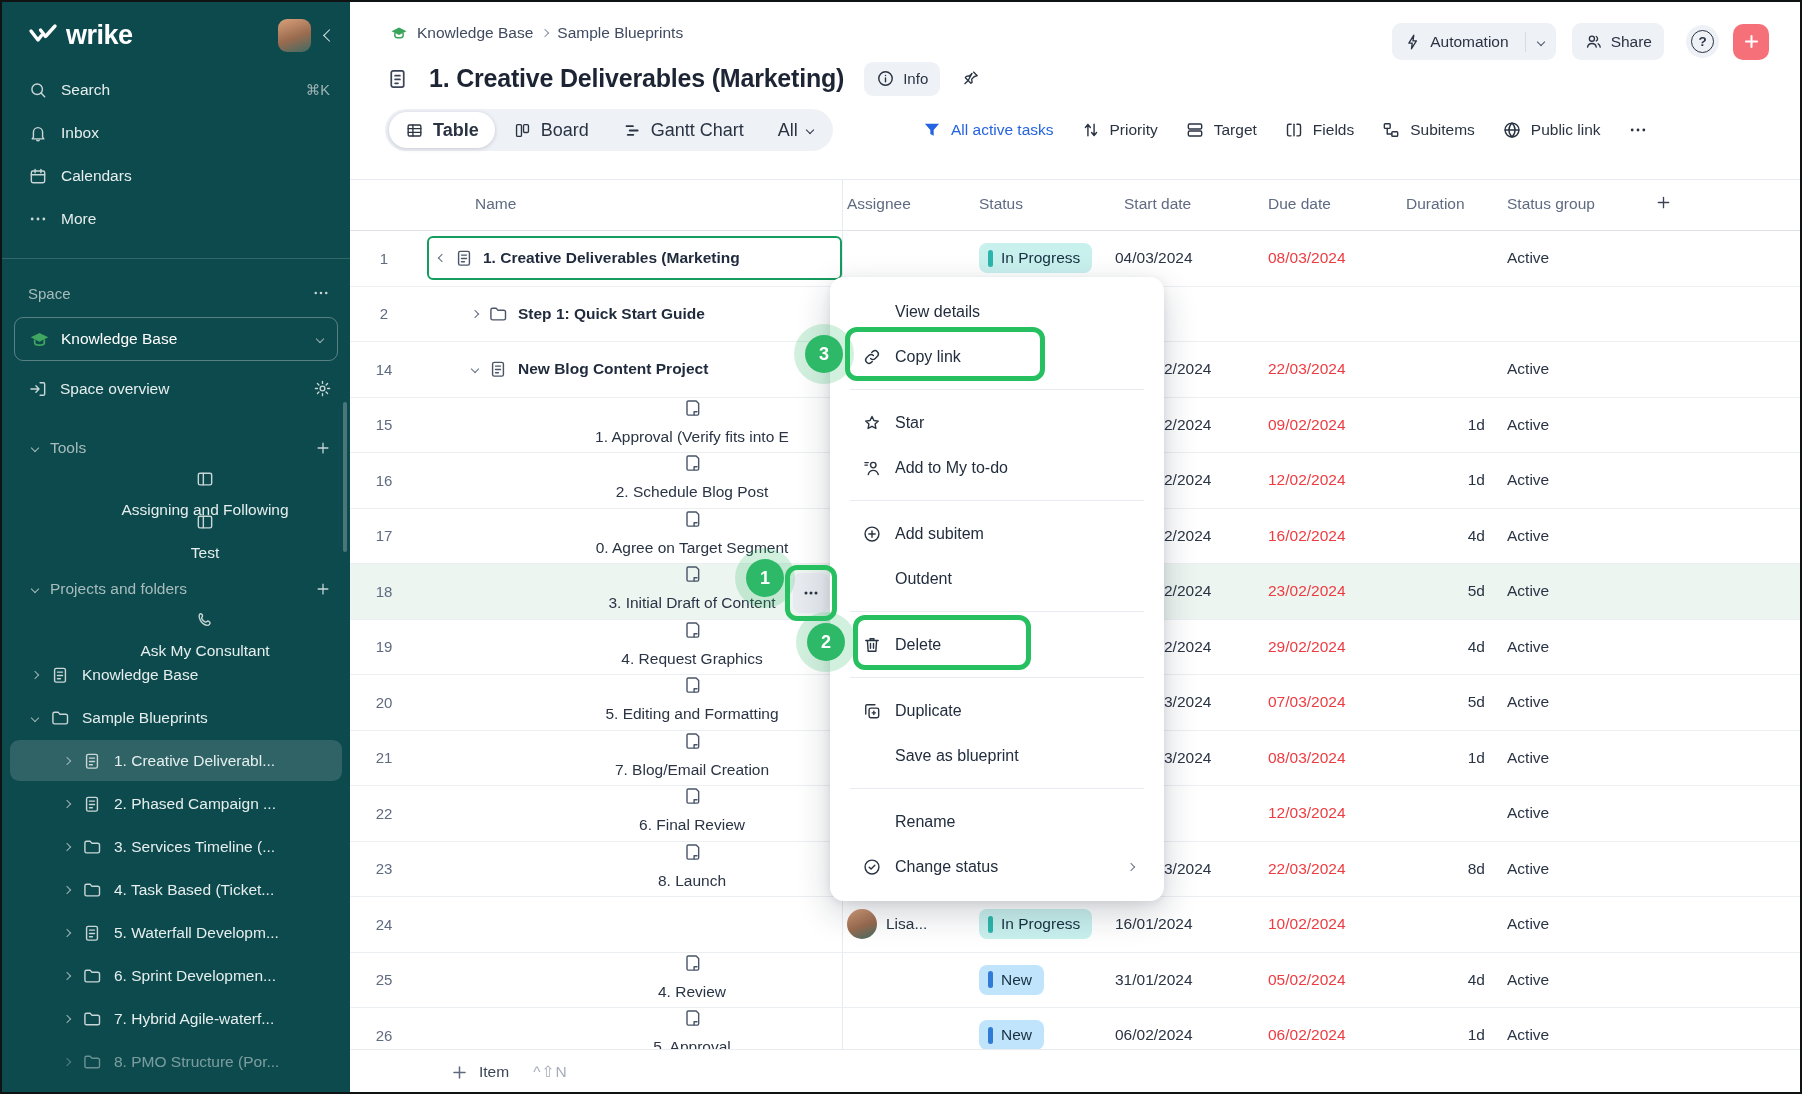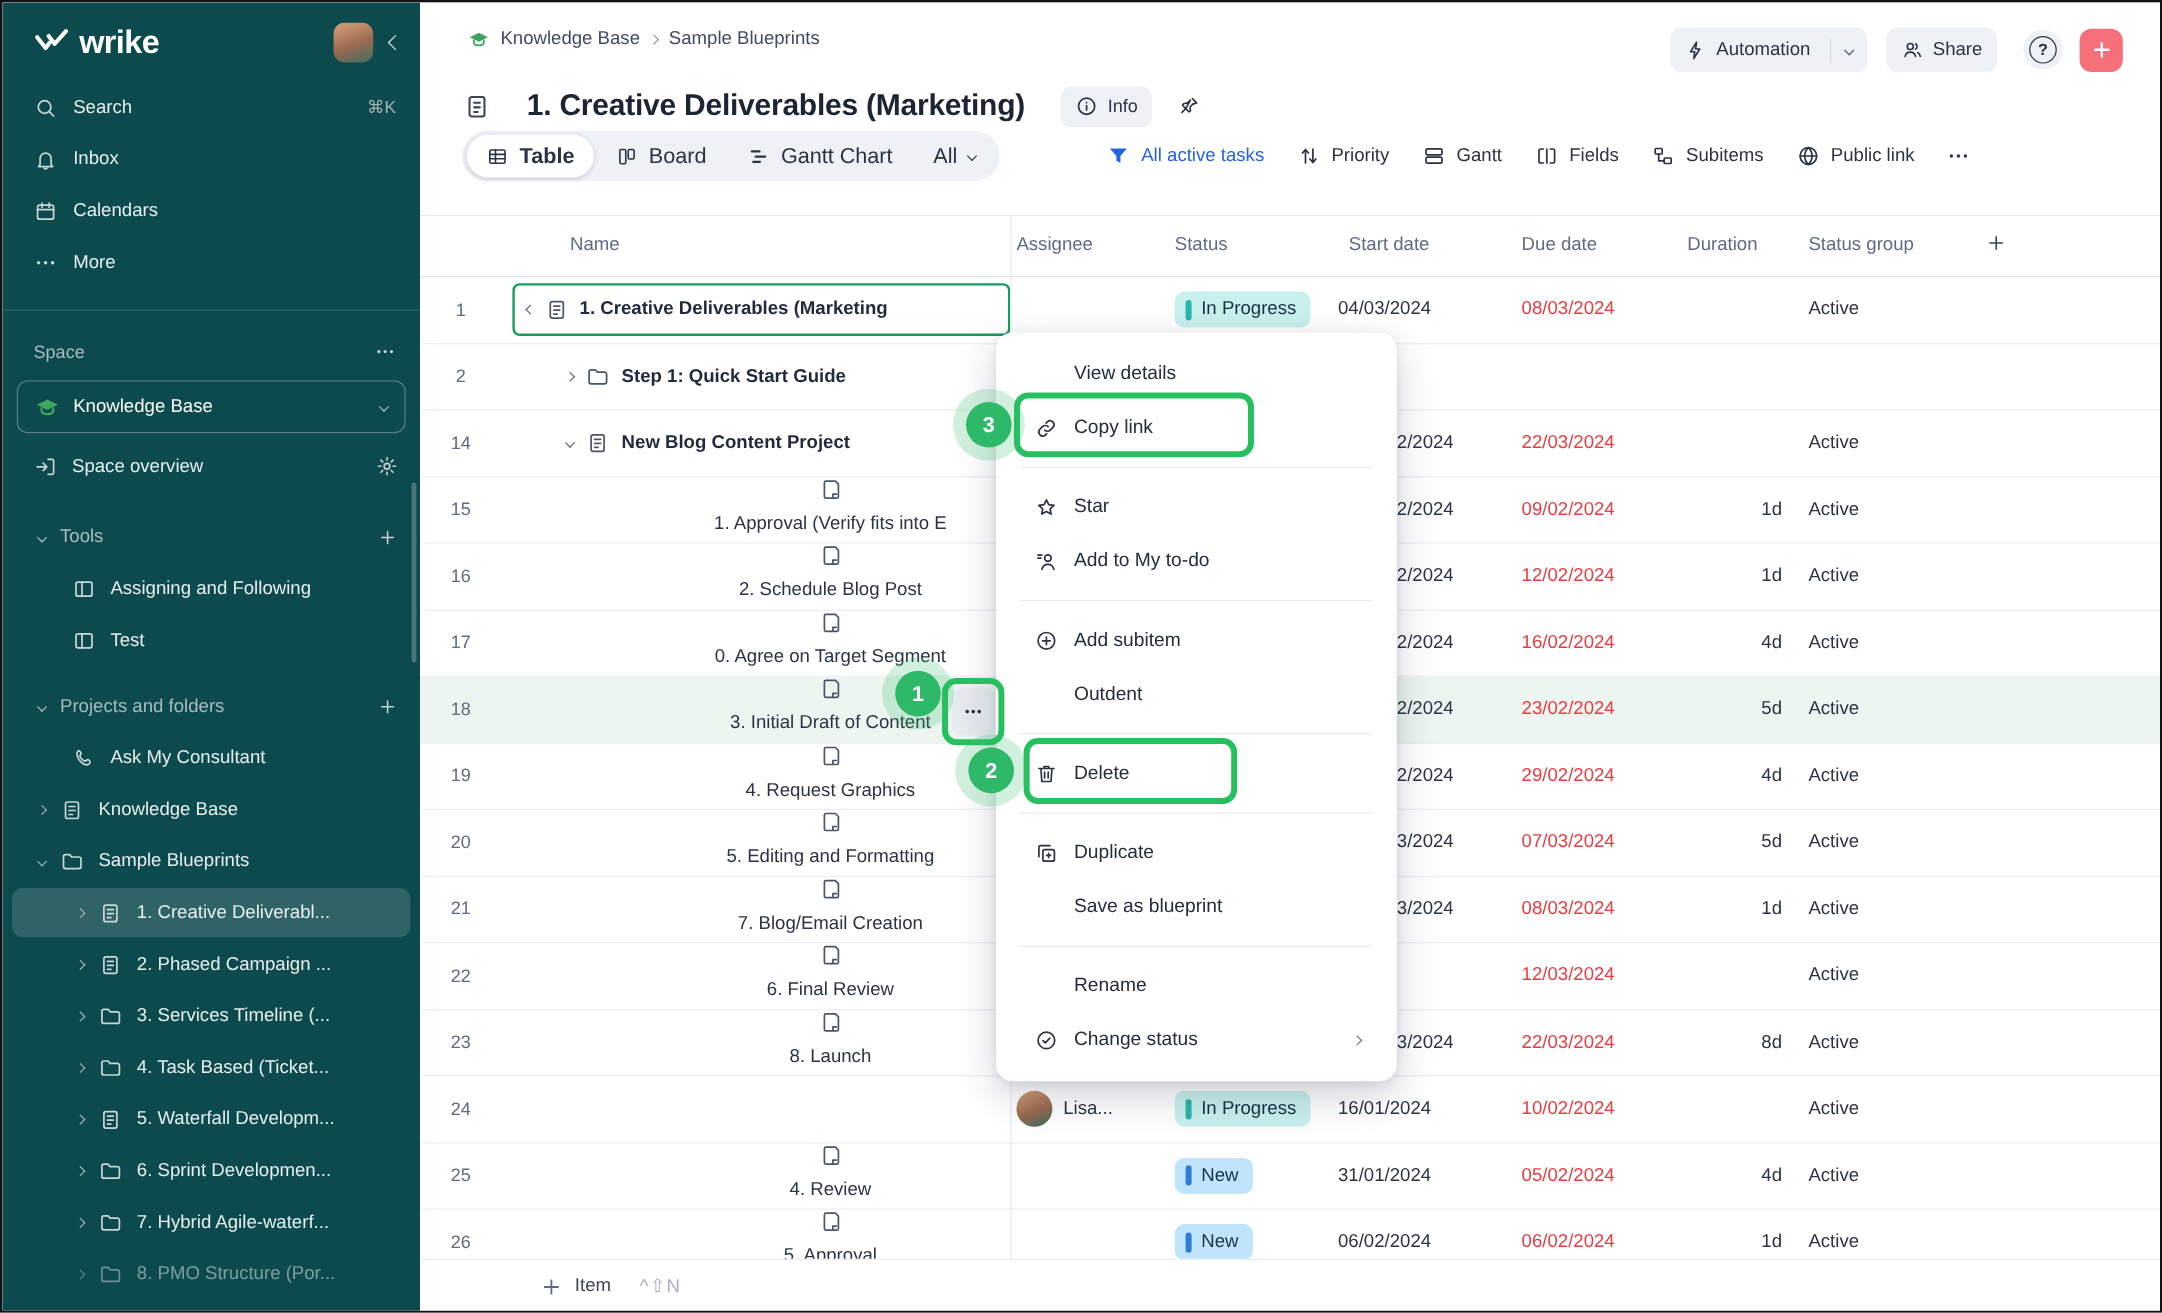--- a/index.html
+++ b/index.html
@@ -21,21 +21,21 @@
   .space-row{display:flex;align-items:center;height:40px;padding:0 20px 0 26px;margin-top:14px;color:#a7bcbd;font-size:15px;}
   .space-row .sb-icon{margin-left:auto;}
   .space-pill{display:flex;align-items:center;gap:11px;height:44px;margin:4px 12px 6px 12px;padding:0 14px;
     border:1px solid rgba(255,255,255,.3);border-radius:9px;font-size:15.5px;color:#fff;cursor:pointer;}
   .space-pill .chev{margin-left:auto;}
   .tree{position:relative;}
   .tree-item{position:relative;display:flex;align-items:center;height:43px;font-size:15.5px;gap:12px;cursor:pointer;}
   .tree-item .plus,.tree-item .gear{margin-left:auto;margin-right:18px;}
   .ti-pad0{padding-left:26px;}      
   .ti-sec{padding-left:30px;color:#a7bcbd;}   
-  .ti-c1{padding-left:58px;}        
+  .ti-c1{padding-left:58px;flex-direction:column;}        
   .ti-v1{padding-left:30px;}        
   .ti-v2{padding-left:62px;}        
   .mt12{margin-top:12px;} .mt16{margin-top:16px;}
   .tree-item.selected::before{content:"";position:absolute;left:8px;right:8px;top:1px;bottom:1px;
     background:rgba(255,255,255,.14);border-radius:9px;}
   .tree-item>*{position:relative;}
   .tree-item.faded{opacity:.5;}
   .sb-scroll{position:absolute;right:3px;top:400px;width:4px;height:150px;background:rgba(255,255,255,.25);border-radius:2px;}
   
   .chev{display:inline-block;width:8px;height:8px;border-right:1.8px solid currentColor;border-bottom:1.8px solid currentColor;flex:none;}
@@ -368,21 +368,21 @@
       <span>Sample Blueprints</span>
     </div>
 
     <div class="title-row">
       <span style="color:#3a4456">
         <svg width="23" height="23" viewBox="0 0 24 24" fill="none" stroke="currentColor" stroke-width="1.8" stroke-linecap="round">
             <rect x="5.5" y="4" width="13" height="17" rx="2"></rect>
             <path d="M9.5 9h5M9.5 13h5M9.5 17h3"></path>
           </svg>
       </span>
-      <h1 class="page-title" style="margin:18px">1. Creative Deliverables (Marketing)</h1>
+      <h1 class="page-title" style="margin:8px">1. Creative Deliverables (Marketing)</h1>
       <button class="btn">
         <span>
             <svg width="19" height="19" viewBox="0 0 24 24" fill="none" stroke="#2a3342" stroke-width="1.8" stroke-linecap="round">
               <circle cx="12" cy="12" r="8.5"></circle>
               <path d="M12 8.1v.2M12 11.3V16"></path>
             </svg>
           </span>
         <span>Info</span>
       </button>
       <button class="btn" style="width:36px;justify-content:center;background:#fff;">
@@ -476,21 +476,21 @@
           </span>
           <span>Priority</span>
         </div>
         <div class="f-item">
           <span>
             <svg width="20" height="20" viewBox="0 0 24 24" fill="none" stroke="currentColor" stroke-width="1.7" stroke-linecap="round" stroke-linejoin="round">
               <rect x="4" y="4.8" width="16" height="6" rx="1.5"></rect>
               <rect x="4" y="13.2" width="16" height="6" rx="1.5"></rect>
             </svg>
           </span>
-          <span>Gantt</span>
+          <span>Target</span>
         </div>
         <div class="f-item">
           <span>
             <svg width="20" height="20" viewBox="0 0 24 24" fill="none" stroke="currentColor" stroke-width="1.7" stroke-linecap="round" stroke-linejoin="round">
               <path d="M8.5 5H6A1.8 1.8 0 0 0 4.2 6.8v10.4A1.8 1.8 0 0 0 6 19h2.5M15.5 5H18a1.8 1.8 0 0 1 1.8 1.8v10.4A1.8 1.8 0 0 1 18 19h-2.5"></path>
               <path d="M12 5v14"></path>
             </svg>
           </span>
           <span>Fields</span>
         </div>

